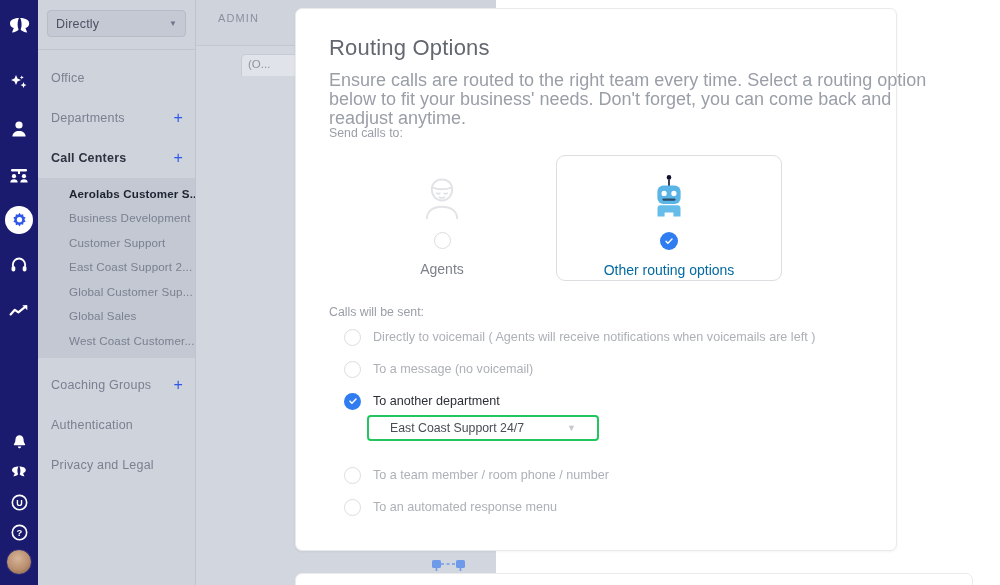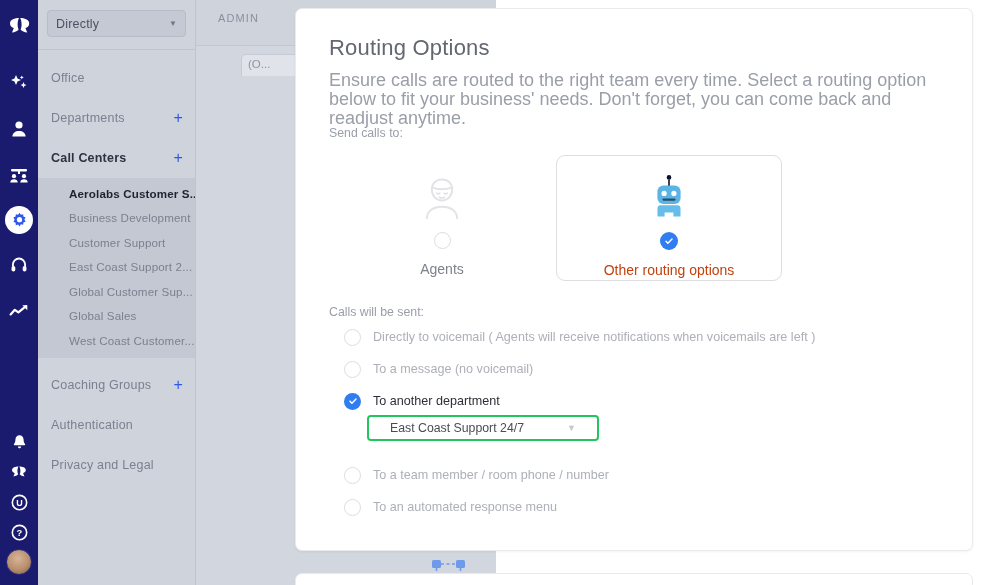--- a/index.html
+++ b/index.html
@@ -111,21 +111,21 @@
   .bg-vi {
     position: absolute; left: 239px; top: 486px; width: 24px; height: 26px;
     border: 1.5px solid #2f58e8; border-radius: 4px;
     color: #6e8ce8; font-size: 14px; display: flex; align-items: center;
     justify-content: center;
   }
   .bg-flow { position: absolute; left: 236px; top: 560px; }
 
   
   .modal {
-    position: absolute; left: 295px; top: 8px; width: 678px; height: 543px;
+    position: absolute; left: 295px; top: 8px; width: 602px; height: 543px;
     background: #ffffff; border: 1px solid #e9eaec; border-radius: 7px;
     box-shadow: 0 1px 3px rgba(20,20,40,.05);
   }
   .modal-title {
     position: absolute; left: 33px; top: 26px;
     font-size: 22px; color: #63676f; font-weight: normal; letter-spacing: .2px;
   }
   .modal-desc {
     position: absolute; left: 33px; top: 62px; width: 610px;
     font-size: 18px; line-height: 19px; color: #9a9ea7;
@@ -137,21 +137,21 @@
   .opt-card {
     position: absolute; top: 0; width: 226px; height: 126px;
     border-radius: 9px; display: flex; flex-direction: column;
     align-items: center; justify-content: flex-start; padding-top: 14px;
   }
   .opt-card.agents { left: 0; border: 1px solid transparent; }
   .opt-card.other { left: 227px; border: 1px solid #dddee1; }
   .opt-figure { height: 56px; display: flex; align-items: center; justify-content: center; }
   .opt-mark { margin-top: 6px; }
   .opt-label { margin-top: 12px; font-size: 14px; color: #7d818a; }
-  .opt-card.other .opt-label { color: #c2410c; }
+  .opt-card.other .opt-label { color: #0369a1; }
   .radio-empty-lg {
     width: 17px; height: 17px; border-radius: 50%;
     border: 1.5px solid #dcdde0; background: #fff;
   }
   .check-blue {
     width: 18px; height: 18px; border-radius: 50%; background: #2f7df0;
     display: flex; align-items: center; justify-content: center;
   }
 
   

